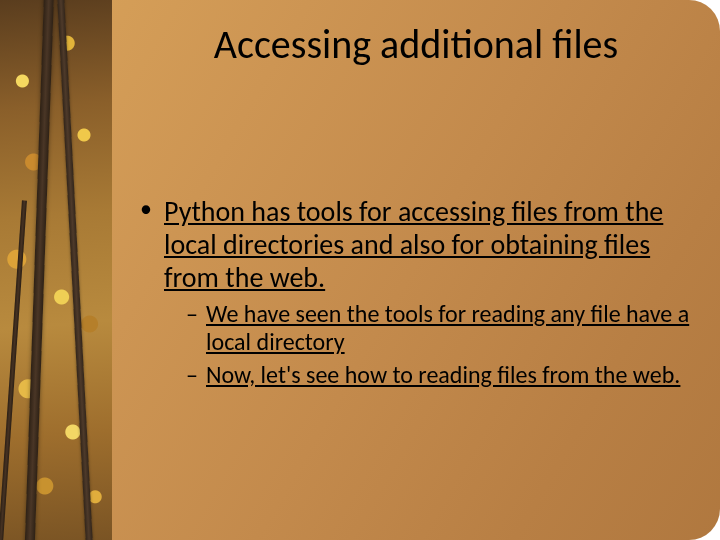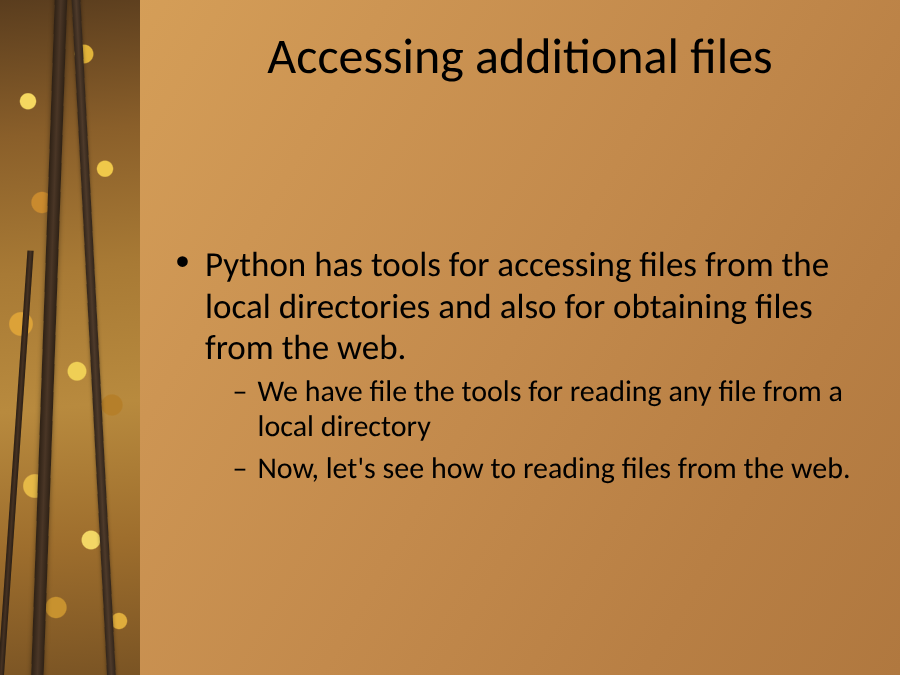--- a/index.html
+++ b/index.html
@@ -9,20 +9,21 @@
     height: 540px;
     overflow: hidden;
     font-family: Calibri, "Segoe UI", Arial, sans-serif;
   }
   .slide {
     position: relative;
     width: 720px;
     height: 540px;
     background: linear-gradient(120deg, #d9a35a 0%, #cd9553 30%, #c38a4c 55%, #b87f44 80%, #b0783f 100%);
     color: #1a1a1a;
+    border-radius: 31px;
   }
   .photo-strip {
     position: absolute;
     left: 0;
     top: 0;
     width: 112px;
     height: 540px;
     background:
       linear-gradient(90deg, rgba(255,255,255,0.25) 0px, rgba(255,255,255,0.25) 3px, transparent 3px),
       linear-gradient(90deg, transparent 108px, rgba(255,255,255,0.2) 108px, rgba(255,255,255,0.2) 112px);
@@ -105,20 +106,21 @@
   }
   ul.level1 {
     list-style: none;
     margin: 0;
     padding: 0;
   }
   ul.level1 > li {
     position: relative;
     padding-left: 26px;
     margin-bottom: 10px;
+    text-decoration: underline;
   }
   ul.level1 > li::before {
     content: "•";
     position: absolute;
     left: 2px;
     top: 0px;
     font-size: 24px;
     color: #000;
   }
   ul.level2 {
@@ -154,21 +156,21 @@
 
   <div class="content">
     <div class="title">Accessing additional files</div>
 
     <div class="body">
       <ul class="level1">
         <li>
           <span>Python has tools for accessing files from the local directories and also for obtaining files from the web.</span>
           <ul class="level2">
             <li>
-              <span>We have file the tools for reading any file from a local directory</span>
+              <span>We have seen the tools for reading any file have a local directory</span>
             </li>
             <li>
               <span>Now, let's see how to reading files from the web.</span>
             </li>
           </ul>
         </li>
       </ul>
     </div>
   </div>
 

